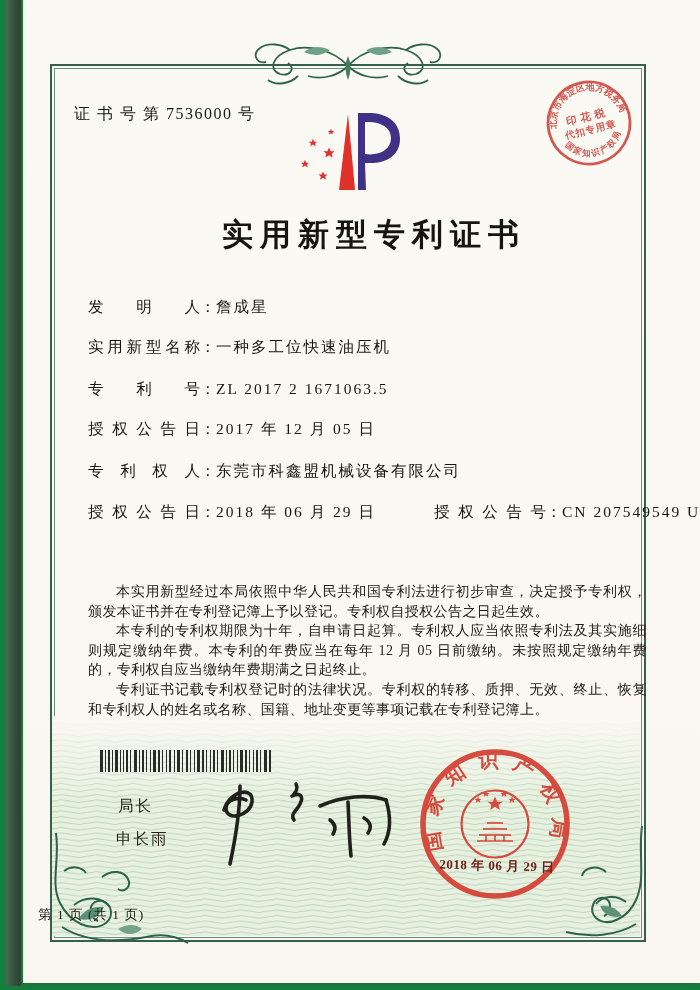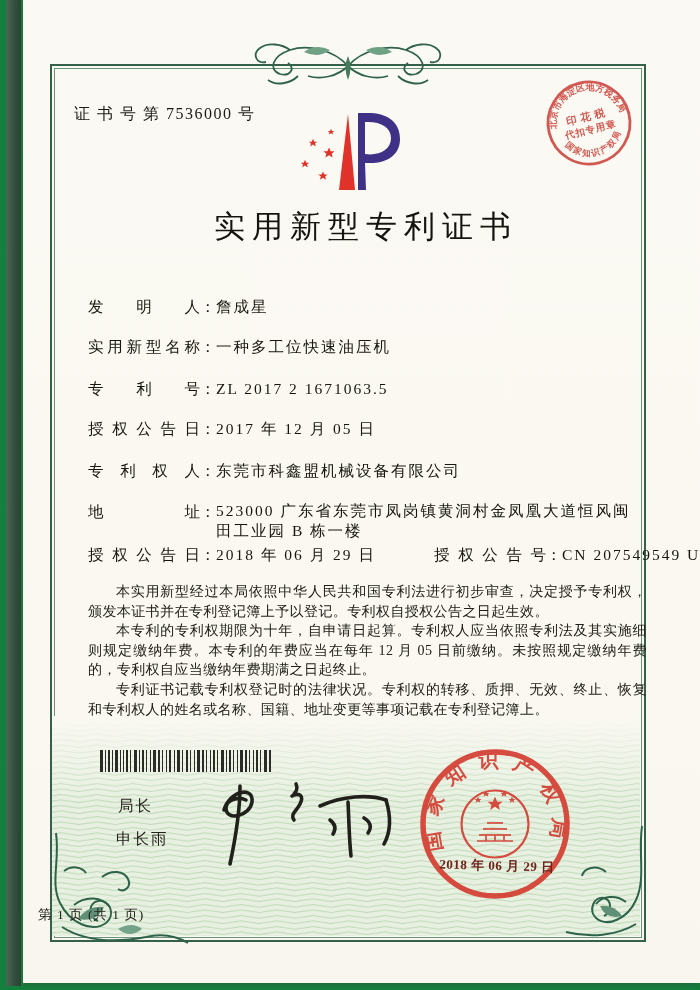--- a/index.html
+++ b/index.html
@@ -15,22 +15,22 @@
   .frame::before{content:"";position:absolute;left:2px;top:2px;right:2px;bottom:2px;
          border:1px solid #69937b;}
   .guilloche{position:absolute;left:29px;top:716px;width:588px;height:220px;}
   .crest{position:absolute;left:215px;top:36px;width:220px;height:56px;}
   .flourish-bl{position:absolute;left:25px;top:831px;width:142px;height:118px;}
   .flourish-br{position:absolute;left:531px;top:824px;width:92px;height:122px;}
   .cert-no{position:absolute;left:51px;top:104px;font-size:16px;letter-spacing:1.5px;
            color:#1b1a14;}
   .logo{position:absolute;left:272px;top:110px;width:110px;height:85px;}
   .tax-stamp{position:absolute;left:520px;top:77px;width:92px;height:92px;}
-  .title{position:absolute;left:27px;top:206px;width:592px;margin:0;text-align:center;
-         font-size:31px;font-weight:normal;letter-spacing:7px;color:#15140e;padding-left:20px;}
+  .title{position:absolute;left:27px;top:206px;width:592px;margin:8px;text-align:center;
+         font-size:31px;font-weight:bold;letter-spacing:7px;color:#15140e;padding-left:20px;}
   .fields{position:absolute;left:65px;top:296px;width:560px;color:#17160f;}
   .frow{font-size:15.5px;line-height:22px;white-space:nowrap;}
   .flabel{display:inline-block;width:112px;text-align:justify;text-align-last:justify;}
   .fcolon{display:inline-block;width:16px;}
   .fvalue{letter-spacing:2px;}
   .mb20{margin-bottom:20px}.mb18{margin-bottom:18px}.mb19{margin-bottom:19px}
   .frow-addr{white-space:normal;margin-bottom:3px;}
   .frow-addr .flabel,.frow-addr .fcolon{vertical-align:top;}
   .frow-addr .fvalue{display:inline-block;width:424px;vertical-align:top;line-height:20px;}
   .frow-double{display:flex;gap:9px;}
@@ -159,23 +159,20 @@
         <span class="flabel">实用新型名称</span><span class="fcolon">：</span><span class="fvalue">一种多工位快速油压机</span>
       </div>
       <div class="frow mb18">
         <span class="flabel">专利号</span><span class="fcolon">：</span><span class="fvalue">ZL 2017 2 1671063.5</span>
       </div>
       <div class="frow mb20">
         <span class="flabel">授权公告日</span><span class="fcolon">：</span><span class="fvalue">2017 年 12 月 05 日</span>
       </div>
       <div class="frow mb19">
         <span class="flabel">专利权人</span><span class="fcolon">：</span><span class="fvalue">东莞市科鑫盟机械设备有限公司</span>
-      </div>
-      <div class="frow frow-addr">
-        <span class="flabel">地址</span><span class="fcolon">：</span><span class="fvalue">523000 广东省东莞市凤岗镇黄洞村金凤凰大道恒风闽田工业园 B 栋一楼</span>
       </div>
       <div class="frow frow-double">
         <span class="fpair-a">
           <span class="flabel">授权公告日</span><span class="fcolon">：</span><span class="fvalue">2018 年 06 月 29 日</span>
         </span>
         <span class="fpair-b">
           <span class="flabel">授权公告号</span><span class="fcolon">：</span><span class="fvalue">CN 207549549 U</span>
         </span>
       </div>
     </div>

